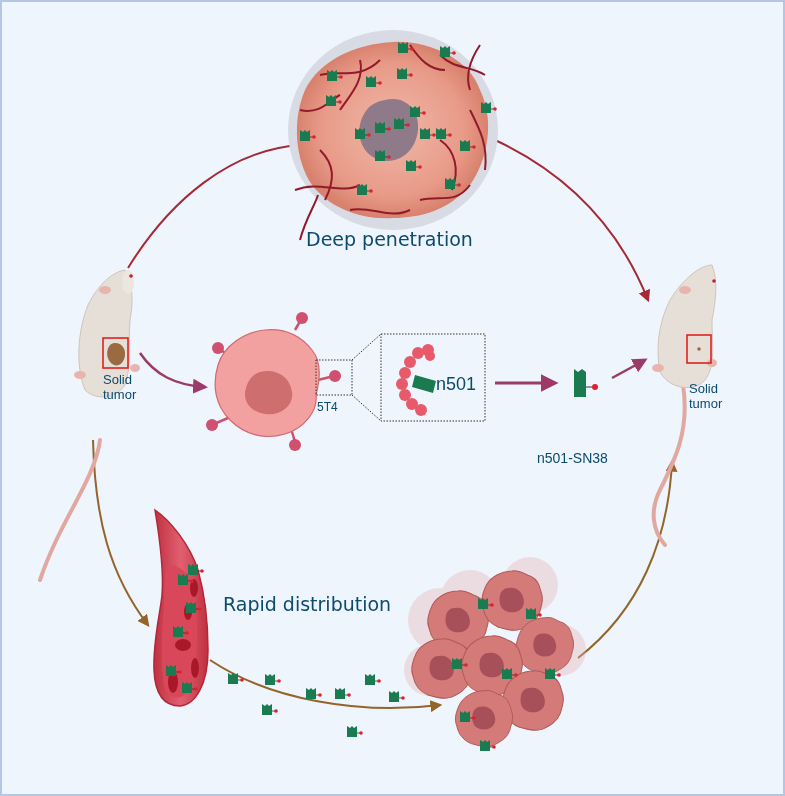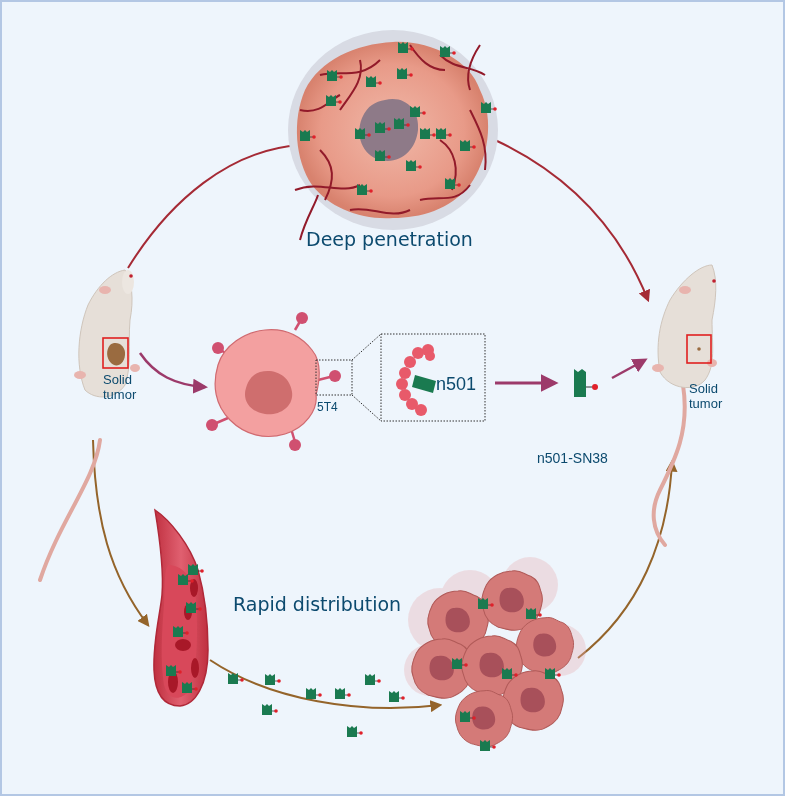--- a/index.html
+++ b/index.html
@@ -216,21 +216,21 @@
     <use href="#drug" x="526" y="610"></use>
     <use href="#drug" x="452" y="660"></use>
     <use href="#drug" x="502" y="670"></use>
     <use href="#drug" x="545" y="670"></use>
     <use href="#drug" x="460" y="713"></use>
     <use href="#drug" x="480" y="742"></use>
   </g>
 </svg>
 
 <div class="lbl lbl-big" style="left:306px;top:230px;">Deep penetration</div>
-<div class="lbl lbl-big" style="left:233px;top:595px;">Rapid distribution</div>
+<div class="lbl lbl-big" style="left:223px;top:595px;">Rapid distribution</div>
 <div class="lbl lbl-med" style="left:317px;top:401px;font-size:12px;">5T4</div>
 <div class="lbl lbl-med" style="left:436px;top:375px;font-size:18px;">n501</div>
 <div class="lbl lbl-med" style="left:537px;top:411px;font-size:14px;margin-top:40px;">n501-SN38</div>
 <div class="lbl lbl-sm" style="left:103px;top:372px;">
   <div>Solid</div>
   <div>tumor</div>
 </div>
 <div class="lbl lbl-sm" style="left:689px;top:381px;">
   <div>Solid</div>
   <div>tumor</div>

